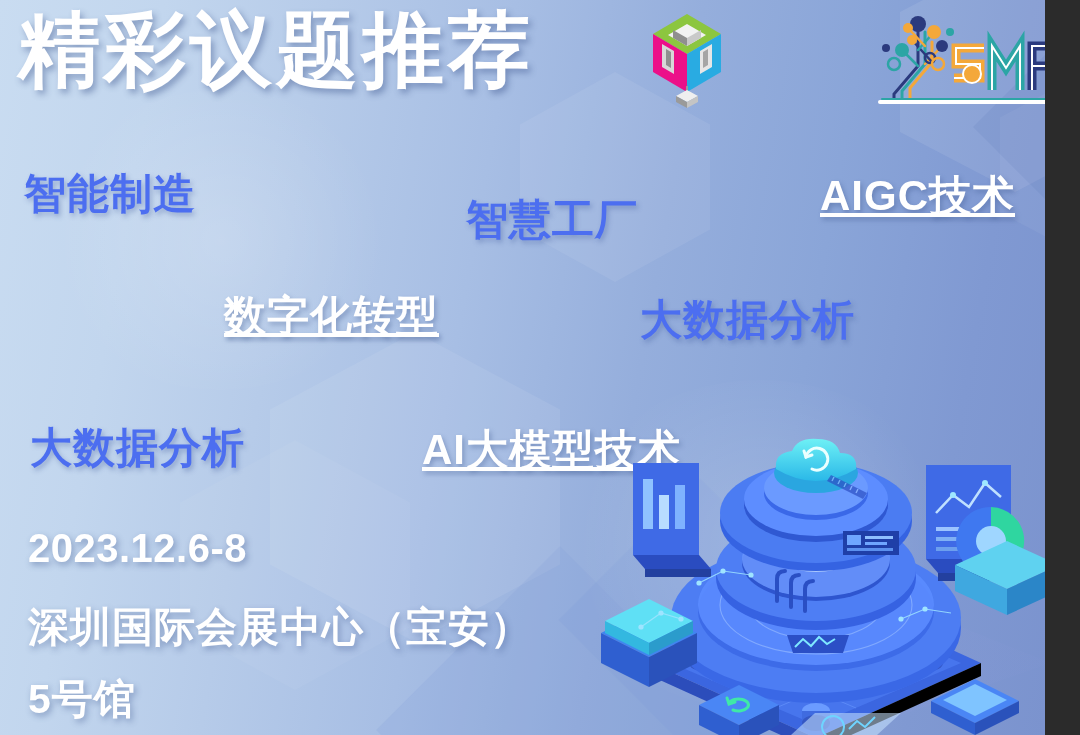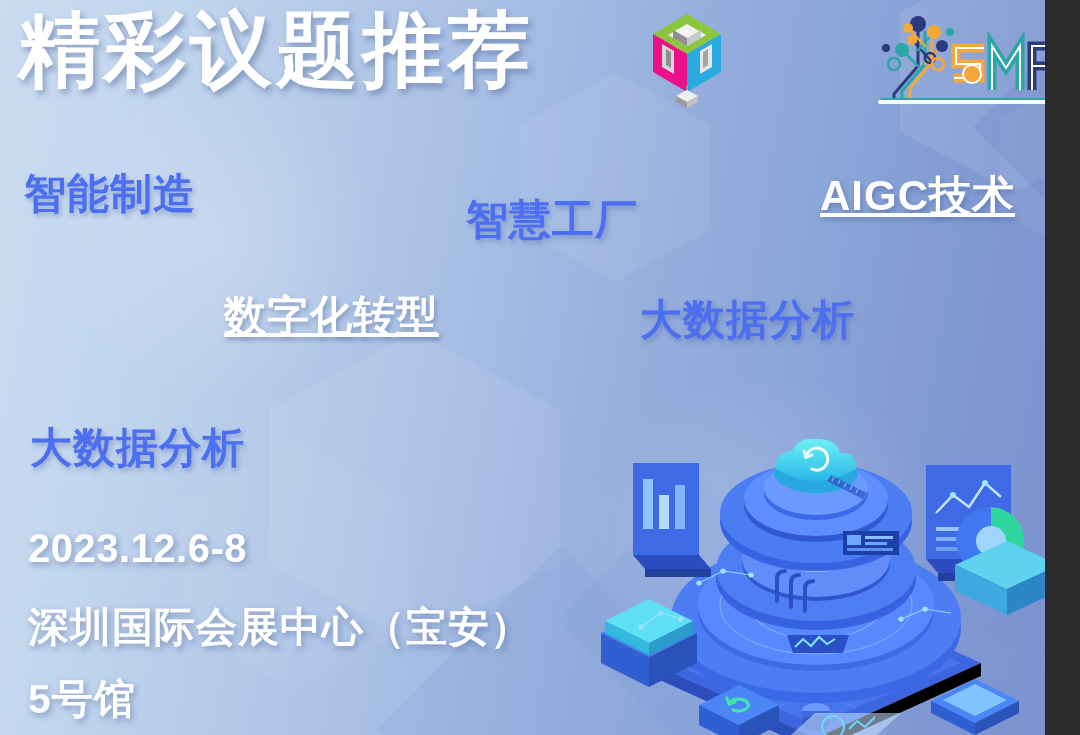--- a/index.html
+++ b/index.html
@@ -250,20 +250,21 @@
       <circle cx="100" cy="72" r="9" fill="#f4a83a" stroke="#ffffff" stroke-width="2"></circle>
     </svg>
   </div>
 
   <div class="topic blue" style="left:24px;  top:166px;text-align:right;">智能制造</div>
   <div class="topic blue" style="left:466px; top:164px;margin-top:28px;">智慧工厂</div>
   <div class="topic white" style="left:820px; top:168px;">AIGC技术</div>
   <div class="topic white" style="left:224px; top:288px;text-align:center;">数字化转型</div>
   <div class="topic blue" style="left:640px; top:292px;">大数据分析</div>
   <div class="topic blue" style="left:30px;  top:420px;">大数据分析</div>
+  <div class="topic white" style="left:422px; top:422px;">AI大模型技术</div>
 
   <div class="illus">
     <svg viewBox="0 0 470 330" width="470" height="330" aria-hidden="true">
       <defs>
         <linearGradient id="gBase" x1="0" y1="0" x2="1" y2="1">
           <stop offset="0%" stop-color="#4a7ef5"></stop>
           <stop offset="100%" stop-color="#2a52cf"></stop>
         </linearGradient>
         <linearGradient id="gRing" x1="0" y1="0" x2="0" y2="1">
           <stop offset="0%" stop-color="#5b93ff"></stop>

